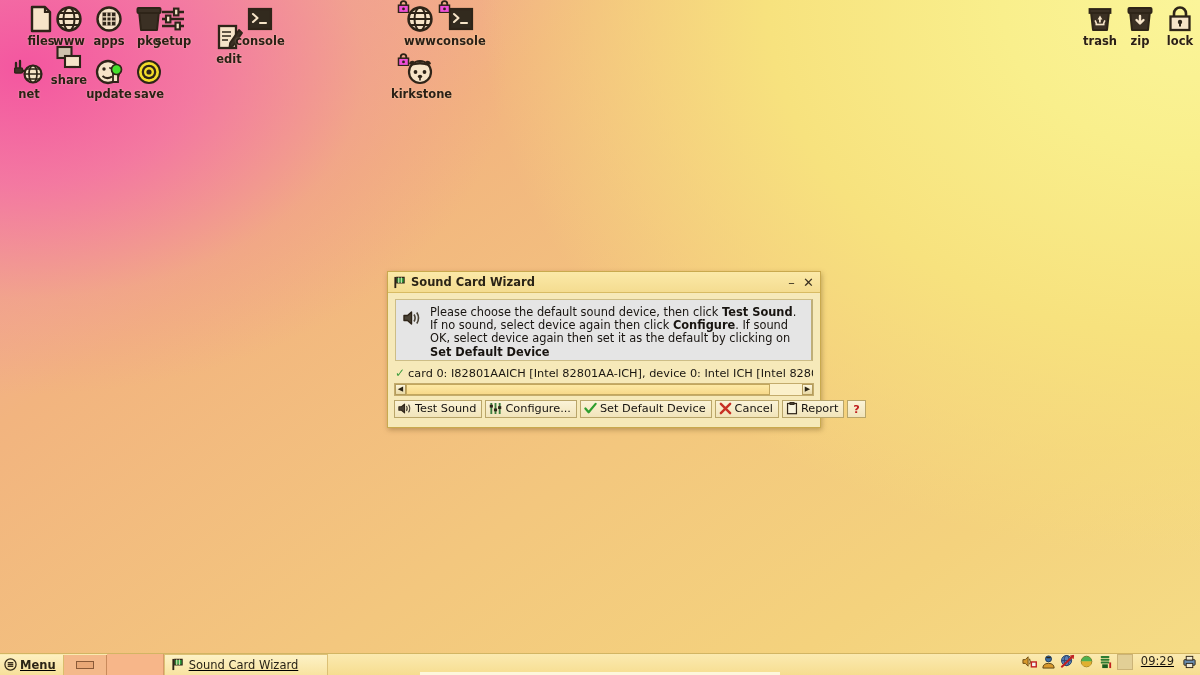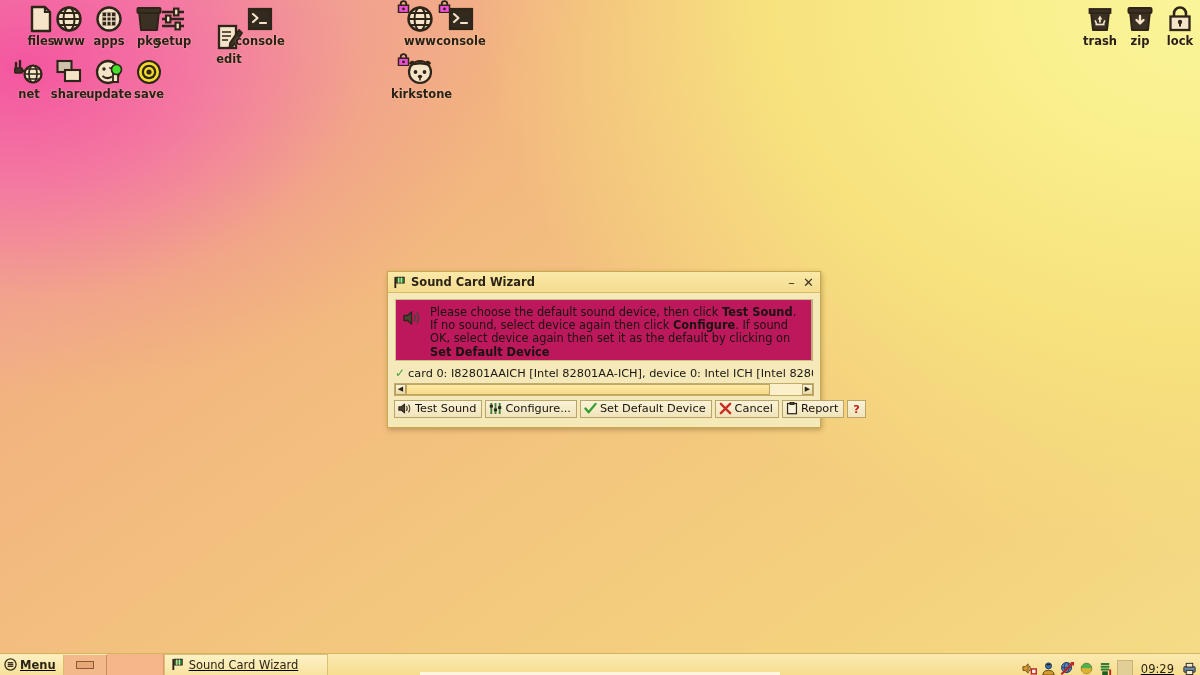--- a/index.html
+++ b/index.html
@@ -79,21 +79,21 @@
   .tb-btn {
     width: 17px; height: 17px;
     display: flex; align-items: center; justify-content: center;
     font-size: 13px;
     color: #3a3020;
     cursor: default;
   }
 
   #msgbox {
     margin: 6px 7px 0 7px;
-    background: #be185d;
+    background: #e5e5e5;
     border: 1px solid #cdbd86;
     border-right: 2px solid #bfae78;
     height: 62px;
     display: flex;
     padding: 6px 6px 0 6px;
     box-sizing: border-box;
     overflow: hidden;
   }
   #msg-icon { width: 26px; flex: 0 0 26px; padding-top: 3px; }
   #msg-text {
@@ -201,21 +201,21 @@
     display: flex; align-items: center; gap: 5px;
     height: 20px;
     min-width: 150px;
     padding: 0 6px;
     background: linear-gradient(#fdf2c6,#f8e3a0);
     border: 1px solid #dcc075;
     color: #241f14;
     cursor: default;
   }
   #tray {
-    display: flex; align-items: flex-end; gap: 4px;
+    display: flex; align-items: flex-start; gap: 4px;
     height: 22px; padding: 0 3px;
   }
   #clock {
     font-size: 11.5px; color: #241f14;
     padding: 0 4px;
     font-family: "DejaVu Sans", sans-serif;
   }
   .tray-icon { width: 15px; height: 15px; display:block; }
   #tray-slot {
     width: 16px; height: 16px;
@@ -317,21 +317,21 @@
         <rect x="0.5" y="10" width="8" height="5" rx="1.5" fill="#3b3024" stroke="#2e2418" stroke-width="1.6"></rect>
         <path d="M8.5 13 H14" stroke="#2e2418" stroke-width="2.3"></path>
         <circle cx="19" cy="16" r="8.5" fill="#f6e4c8" stroke="#2e2418" stroke-width="2.2"></circle>
         <ellipse cx="19" cy="16" rx="4" ry="8.5" fill="none" stroke="#2e2418" stroke-width="1.7"></ellipse>
         <path d="M10.5 16 H27.5 M12 11 H26 M12 21 H26" stroke="#2e2418" stroke-width="1.7"></path>
       </svg>
     </div>
     <div class="icon-label">net</div>
   </div>
 
-  <div class="icon-cell" style="left:40px; top:57px;text-align:center;">
+  <div class="icon-cell" style="left:40px; top:43px;text-align:center;">
     <div class="icon-glyph">
       <svg width="28" height="28" viewBox="0 0 28 28">
         <rect x="2.5" y="3" width="14" height="11" fill="#cfc2ac" stroke="#2e2418" stroke-width="2.1"></rect>
         <rect x="10" y="12" width="15" height="11" fill="#f6e4c8" stroke="#2e2418" stroke-width="2.1"></rect>
         <path d="M14 23 H21" stroke="#2e2418" stroke-width="2.1"></path>
       </svg>
     </div>
     <div class="icon-label">share</div>
   </div>
 

